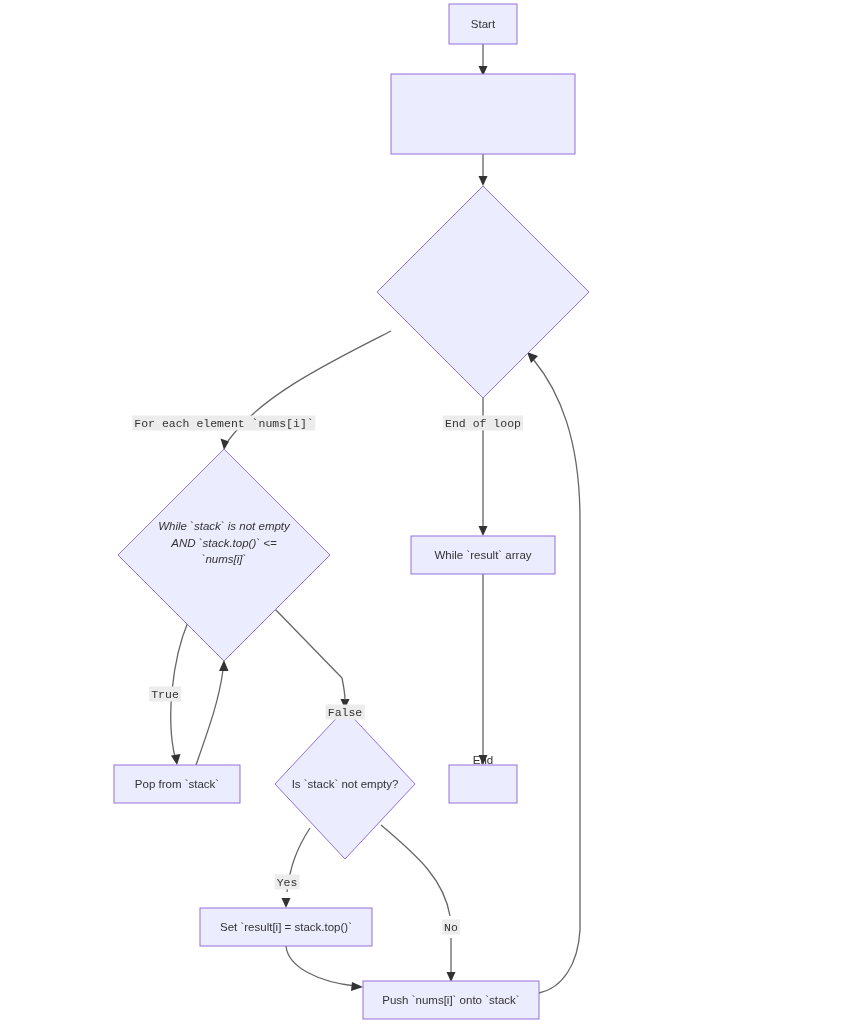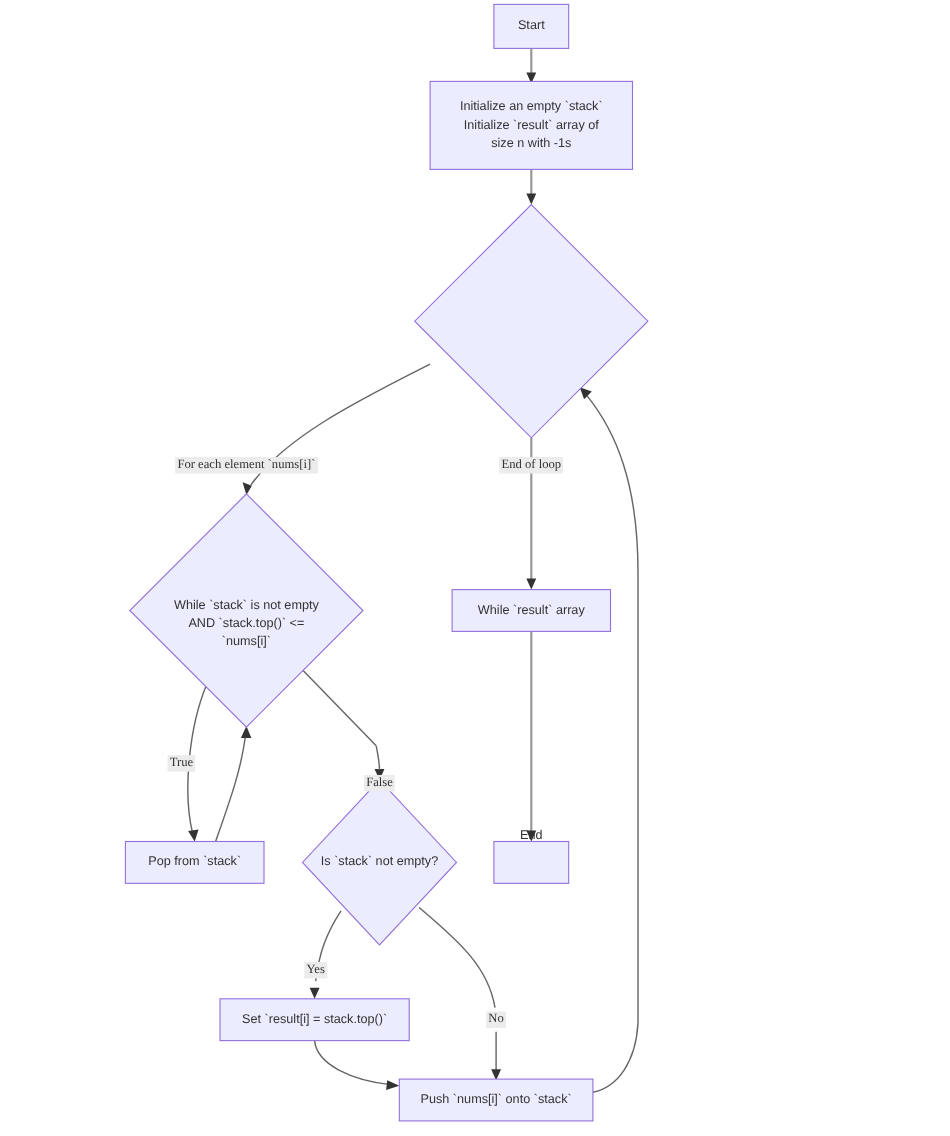--- a/index.html
+++ b/index.html
@@ -58,21 +58,21 @@
   }
   .edge-label {
     position: absolute;
     color: #333333;
     font-size: 11.5px;
     line-height: 15px;
     background: #ececec;
     padding: 0 2px;
     white-space: nowrap;
     transform: translate(-50%, -50%);
-    font-family: Liberation Serif, serif;
+    font-family: Liberation Mono, monospace;
   }
 </style>
 </head>
 <body>
 
 <div id="flowchart-root">
 
   <svg class="fc-canvas" viewBox="0 0 864 1033">
 
     <g>
@@ -151,28 +151,23 @@
       <rect class="node-shape" x="363" y="981" width="176" height="38"></rect>
       <rect class="node-shape" x="411" y="536" width="144" height="38"></rect>
       <rect class="node-shape" x="449" y="765" width="68" height="38"></rect>
     </g>
   </svg>
 
   <div class="node-label" style="left:483px; top:24px;">
     <div>Start</div>
   </div>
 
-  <div class="node-label" style="left:483px; top:114px;">
-    <div>Initialize an empty `stack`</div>
-    <div>Initialize `result` array of</div>
-    <div>size n with -1s</div>
-  </div>
-
-
-  <div class="node-label" style="left:224px; top:567px;">
+
+
+  <div class="node-label" style="left:224px; top:543px;font-style:italic;">
     <div>While `stack` is not empty</div>
     <div>AND `stack.top()` &lt;=</div>
     <div>`nums[i]`</div>
   </div>
 
   <div class="node-label" style="left:177px; top:784px;">
     <div>Pop from `stack`</div>
   </div>
 
   <div class="node-label" style="left:345px; top:784px;">

